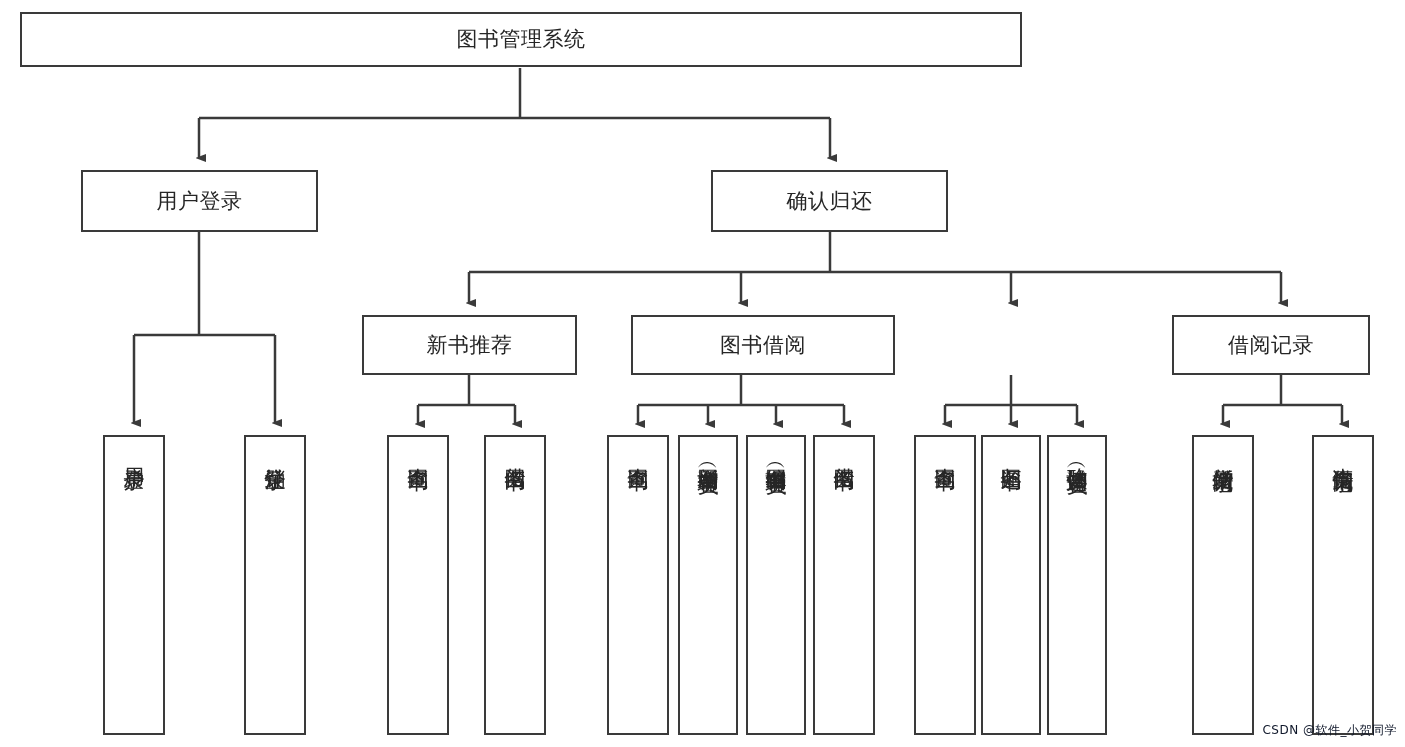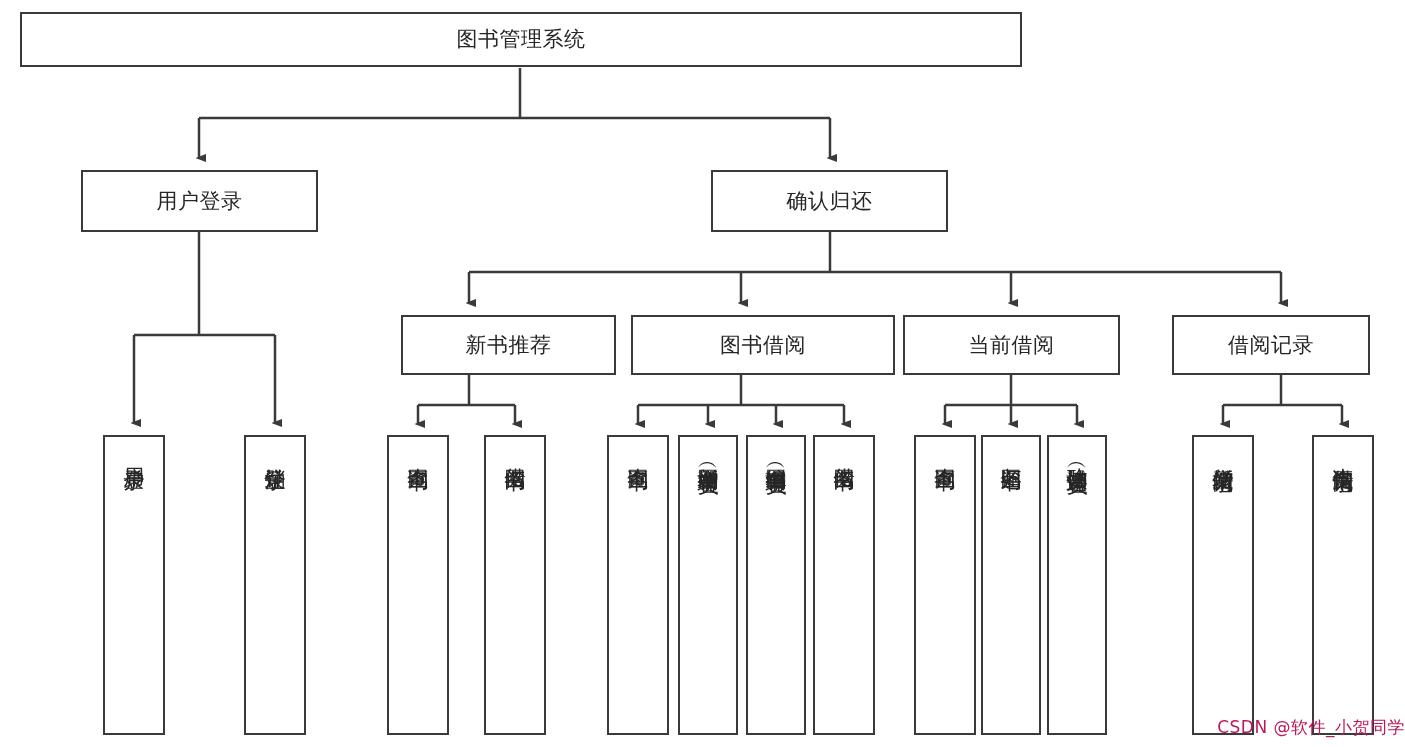--- a/index.html
+++ b/index.html
@@ -51,24 +51,24 @@
   }
   .v-node .node-label {
     font-size: 21px;
     writing-mode: vertical-rl;
     text-orientation: upright;
     line-height: 1.05;
     letter-spacing: 1px;
   }
   #watermark {
     position: absolute;
-    right: 0;
+    right: 8px;
     bottom: 8px;
-    font-size: 17px;
-    color: #be185d;
+    font-size: 12px;
+    color: #0f172a;
     letter-spacing: 0.5px;
     pointer-events: none;
     white-space: pre;
   }
 </style>
 </head>
 <body>
 
 <div id="canvas">
 
@@ -127,28 +127,25 @@
     <span class="node-label">图书管理系统</span>
   </div>
 
   <div class="node-box h-node" style="left:81px; top:170px; width:237px; height:62px;">
     <span class="node-label">用户登录</span>
   </div>
   <div class="node-box h-node" style="left:711px; top:170px; width:237px; height:62px;">
     <span class="node-label">确认归还</span>
   </div>
 
-  <div class="node-box h-node" style="left:362px; top:315px; width:215px; height:60px;margin-left:39px;">
+  <div class="node-box h-node" style="left:362px; top:315px; width:215px; height:60px;">
     <span class="node-label">新书推荐</span>
   </div>
   <div class="node-box h-node" style="left:631px; top:315px; width:264px; height:60px;">
     <span class="node-label">图书借阅</span>
-  </div>
-  <div class="node-box h-node" style="left:903px; top:315px; width:217px; height:60px;">
-    <span class="node-label">当前借阅</span>
   </div>
   <div class="node-box h-node" style="left:1172px; top:315px; width:198px; height:60px;">
     <span class="node-label">借阅记录</span>
   </div>
 
   <div class="node-box v-node" style="left:103px; top:435px; width:62px; height:300px;">
     <span class="node-label">用户登录</span>
   </div>
   <div class="node-box v-node" style="left:244px; top:435px; width:62px; height:300px;">
     <span class="node-label">注销登录</span>

